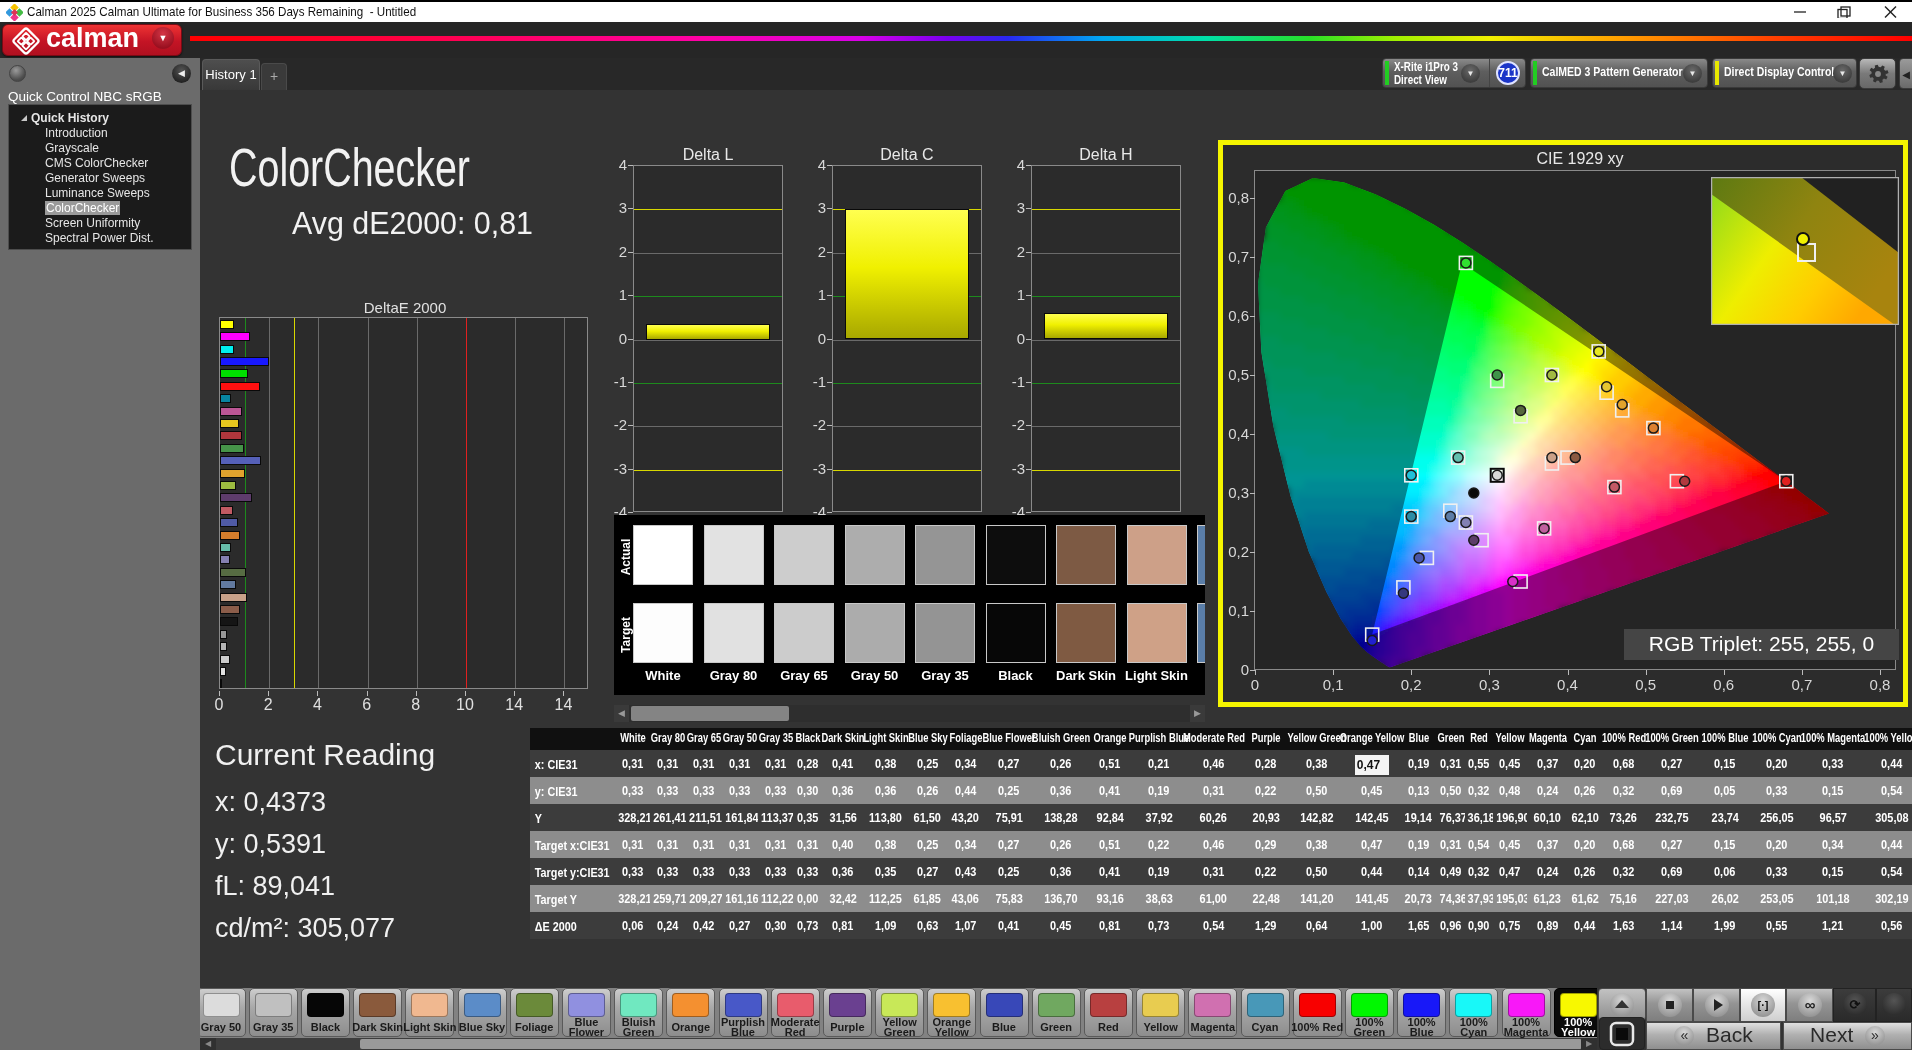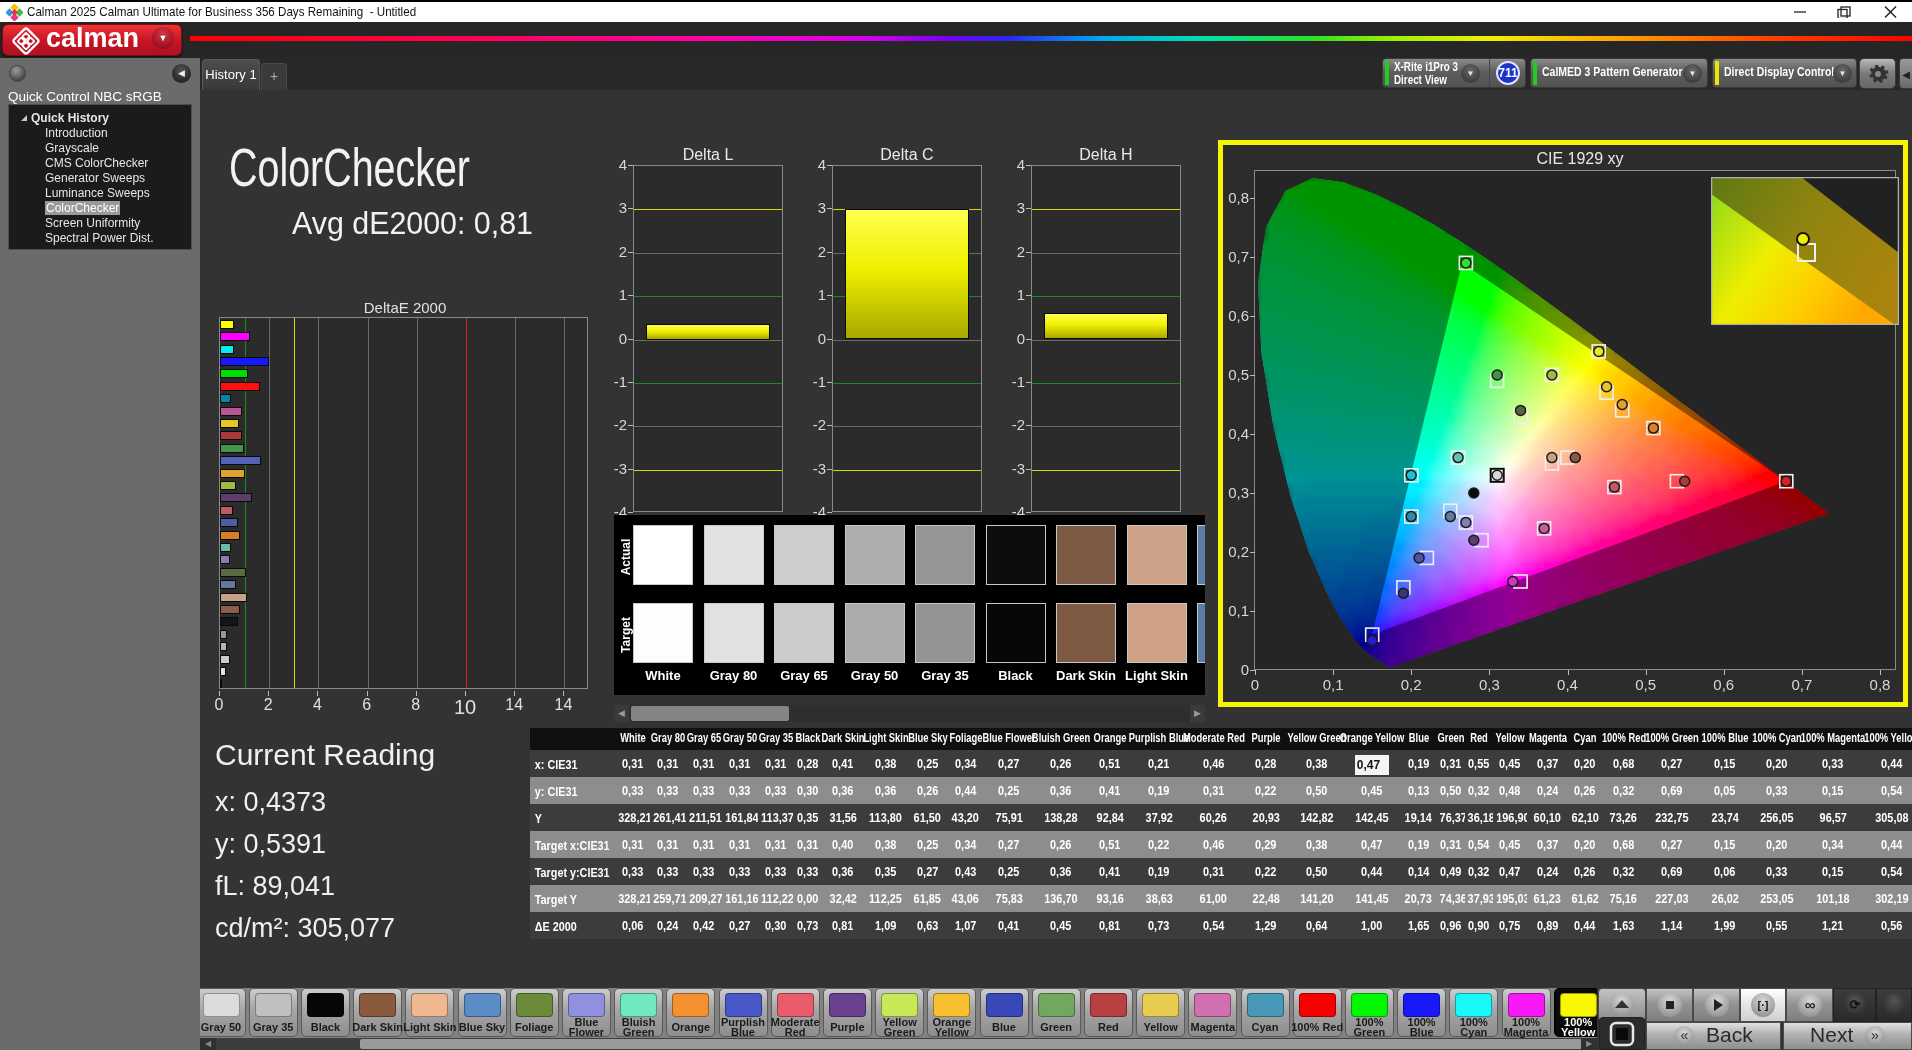--- a/index.html
+++ b/index.html
@@ -177,21 +177,21 @@
 <div style="position:absolute;left:204.0px;top:696px;width:30px;text-align:center;font-size:16px;color:#e0e0e0;">0</div>
 <div style="position:absolute;left:268.2px;top:691px;width:1px;height:5px;background:#bbb;"></div>
 <div style="position:absolute;left:253.2px;top:696px;width:30px;text-align:center;font-size:16px;color:#e0e0e0;">2</div>
 <div style="position:absolute;left:317.4px;top:691px;width:1px;height:5px;background:#bbb;"></div>
 <div style="position:absolute;left:302.4px;top:696px;width:30px;text-align:center;font-size:16px;color:#e0e0e0;">4</div>
 <div style="position:absolute;left:366.6px;top:691px;width:1px;height:5px;background:#bbb;"></div>
 <div style="position:absolute;left:351.6px;top:696px;width:30px;text-align:center;font-size:16px;color:#e0e0e0;">6</div>
 <div style="position:absolute;left:415.8px;top:691px;width:1px;height:5px;background:#bbb;"></div>
 <div style="position:absolute;left:400.8px;top:696px;width:30px;text-align:center;font-size:16px;color:#e0e0e0;">8</div>
 <div style="position:absolute;left:465.0px;top:691px;width:1px;height:5px;background:#bbb;"></div>
-<div style="position:absolute;left:450.0px;top:696px;width:30px;text-align:center;font-size:20px;color:#e0e0e0;">10</div>
+<div style="position:absolute;left:450.0px;top:696px;width:30px;text-align:center;font-size:16px;color:#e0e0e0;">10</div>
 <div style="position:absolute;left:514.2px;top:691px;width:1px;height:5px;background:#bbb;"></div>
 <div style="position:absolute;left:499.2px;top:696px;width:30px;text-align:center;font-size:16px;color:#e0e0e0;">14</div>
 <div style="position:absolute;left:563.4px;top:691px;width:1px;height:5px;background:#bbb;"></div>
 <div style="position:absolute;left:548.4px;top:696px;width:30px;text-align:center;font-size:16px;color:#e0e0e0;">14</div>
 <div class="chart" style="position:absolute;left:633px;top:165px;width:150px;height:347px;">
       <div class="gl" style="top:303.6px;background:#d8d800"></div>
       <div class="gl" style="top:260.2px;background:#6a6a6a"></div>
       <div class="gl" style="top:216.9px;background:#1d8a1d"></div>
       <div class="gl" style="top:173.5px;background:#6a6a6a"></div>
       <div class="gl" style="top:130.1px;background:#1d8a1d"></div>
@@ -2321,20 +2321,21 @@
           <stop offset="1" stop-color="#a8840e"></stop>
         </linearGradient>
       </defs>
       <rect x="0" y="0" width="188" height="148" fill="url(#insb)"></rect>
       <polygon points="0,0 0,17 184,148 188,148 188,0" fill="url(#inso)"></polygon>
       <polygon points="90,0 188,76 188,0" fill="#212121"></polygon>
       <rect x="87" y="67" width="17" height="17" fill="none" stroke="#f0f0f0" stroke-width="2"></rect>
       <circle cx="92" cy="62" r="6" fill="#f0f000" stroke="#111" stroke-width="2"></circle>
       <rect x="0.5" y="0.5" width="187" height="147" fill="none" stroke="#b0b0b0" stroke-width="1.5"></rect>
     </svg>
+<div style="position:absolute;left:1624px;top:629px;width:275px;height:31px;background:#454545;color:#fff;font-size:21px;text-align:center;line-height:30px;">RGB Triplet: 255, 255, 0</div>
 <div class="abs" id="botbar"></div>
 <div style="position:absolute;left:200px;top:988px;width:1397px;height:50px;overflow:hidden">
       <div class="bb" style="left:-3.5px;">
         <div class="bbp" style="background:#dcdcdc"></div>
         <div class="bbl" style="top:33px;color:#1a1a1a">Gray 50</div>
       </div>
       <div class="bb" style="left:48.7px;">
         <div class="bbp" style="background:#c0c0c0"></div>
         <div class="bbl" style="top:33px;color:#1a1a1a">Gray 35</div>
       </div>

